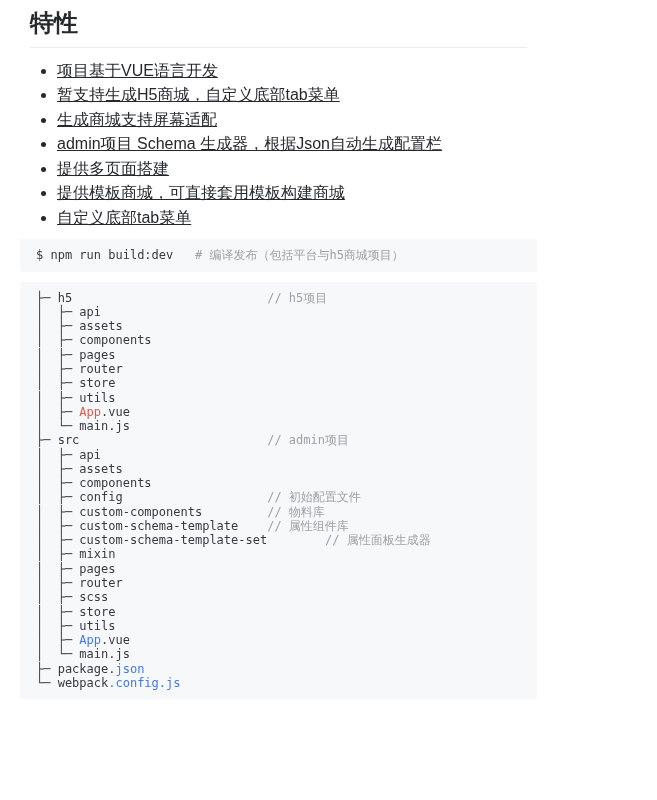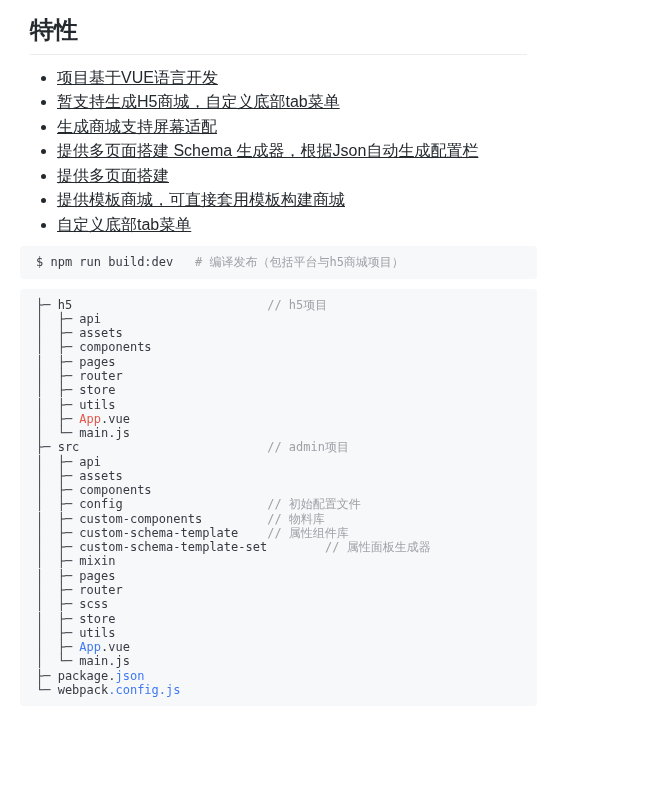--- a/index.html
+++ b/index.html
@@ -6,21 +6,21 @@
   html, body { margin: 0; padding: 0; background: #ffffff; }
   body {
     font-family: "Liberation Sans", sans-serif;
     color: #24292e;
     font-size: 14px;
   }
   .page {
     width: 557px;
     height: 800px;
     overflow: hidden;
-    padding: 7px 30px;
+    padding: 0 30px;
   }
   h2.section-heading {
     font-size: 24px;
     font-weight: 700;
     line-height: 1.2;
     margin: 16px 0 0 0;
     padding: 0 0 9px 0;
     border-bottom: 1px solid #eaecef;
   }
   h2.section-heading:first-child { margin-top: 9px; }
@@ -57,21 +57,21 @@
 <body>
 
 <div class="page">
 
   <h2 class="section-heading">特性</h2>
 
   <ul class="feature-list">
     <li>项目基于VUE语言开发</li>
     <li>暂支持生成H5商城，自定义底部tab菜单</li>
     <li>生成商城支持屏幕适配</li>
-    <li>提供多页面搭建 Schema 生成器，根据Json自动生成配置栏</li>
+    <li>admin项目 Schema 生成器，根据Json自动生成配置栏</li>
     <li>提供多页面搭建</li>
     <li>提供模板商城，可直接套用模板构建商城</li>
     <li>自定义底部tab菜单</li>
   </ul>
 
 
   <div class="code"><span class="code-line"><span class="tok-d">$ npm run build:dev   </span><span class="tok-c"># 编译发布（包括平台与h5商城项目）</span></span></div>
 
 
   <div class="code" id="structure-tree"><span class="code-line"><span class="tok-d">├─ h5                           </span><span class="tok-c">// h5项目</span></span><span class="code-line"><span class="tok-d">│  ├─ api</span></span><span class="code-line"><span class="tok-d">│  ├─ assets</span></span><span class="code-line"><span class="tok-d">│  ├─ components</span></span><span class="code-line"><span class="tok-d">│  ├─ pages</span></span><span class="code-line"><span class="tok-d">│  ├─ router</span></span><span class="code-line"><span class="tok-d">│  ├─ store</span></span><span class="code-line"><span class="tok-d">│  ├─ utils</span></span><span class="code-line"><span class="tok-d">│  ├─ </span><span class="tok-r">App</span><span class="tok-d">.vue</span></span><span class="code-line"><span class="tok-d">│  └─ main.js</span></span><span class="code-line"><span class="tok-d">├─ src                          </span><span class="tok-c">// admin项目</span></span><span class="code-line"><span class="tok-d">│  ├─ api</span></span><span class="code-line"><span class="tok-d">│  ├─ assets</span></span><span class="code-line"><span class="tok-d">│  ├─ components</span></span><span class="code-line"><span class="tok-d">│  ├─ config                    </span><span class="tok-c">// 初始配置文件</span></span><span class="code-line"><span class="tok-d">│  ├─ custom-components         </span><span class="tok-c">// 物料库</span></span><span class="code-line"><span class="tok-d">│  ├─ custom-schema-template    </span><span class="tok-c">// 属性组件库</span></span><span class="code-line"><span class="tok-d">│  ├─ custom-schema-template-set        </span><span class="tok-c">// 属性面板生成器</span></span><span class="code-line"><span class="tok-d">│  ├─ mixin</span></span><span class="code-line"><span class="tok-d">│  ├─ pages</span></span><span class="code-line"><span class="tok-d">│  ├─ router</span></span><span class="code-line"><span class="tok-d">│  ├─ scss</span></span><span class="code-line"><span class="tok-d">│  ├─ store</span></span><span class="code-line"><span class="tok-d">│  ├─ utils</span></span><span class="code-line"><span class="tok-d">│  ├─ </span><span class="tok-b">App</span><span class="tok-d">.vue</span></span><span class="code-line"><span class="tok-d">│  └─ main.js</span></span><span class="code-line"><span class="tok-d">├─ package.</span><span class="tok-b">json</span></span><span class="code-line"><span class="tok-d">└─ webpack</span><span class="tok-b">.config.js</span></span></div>

